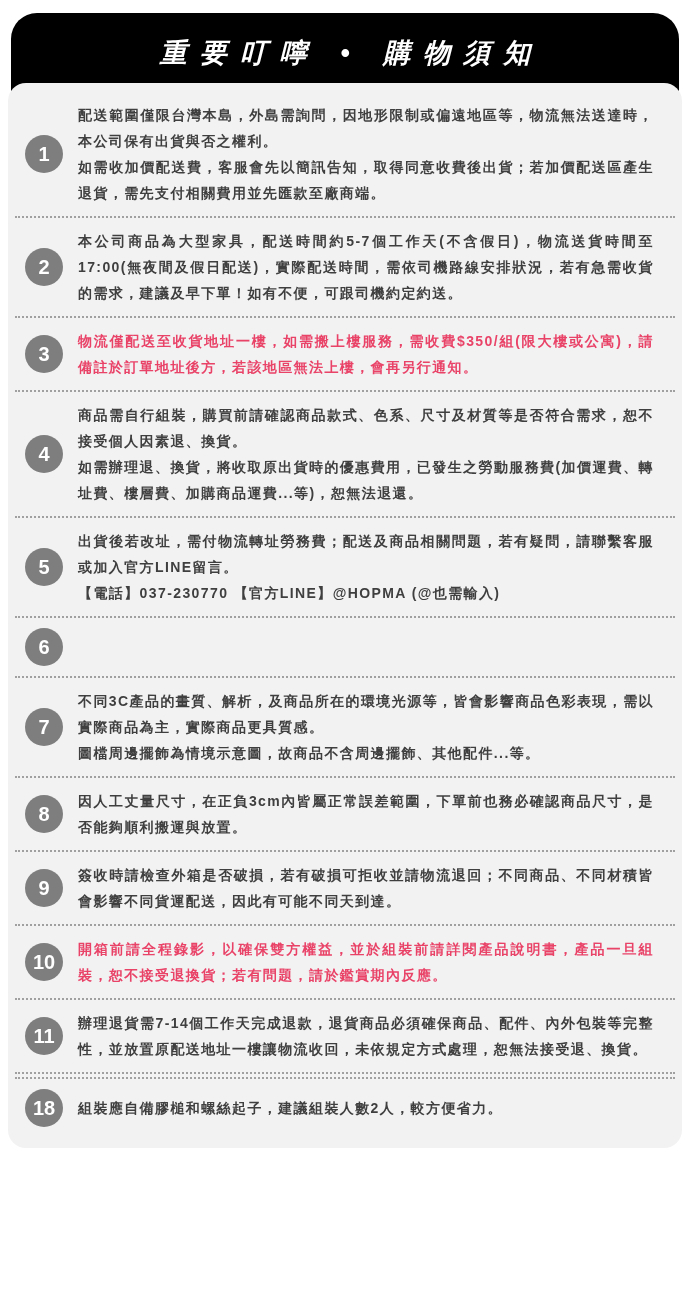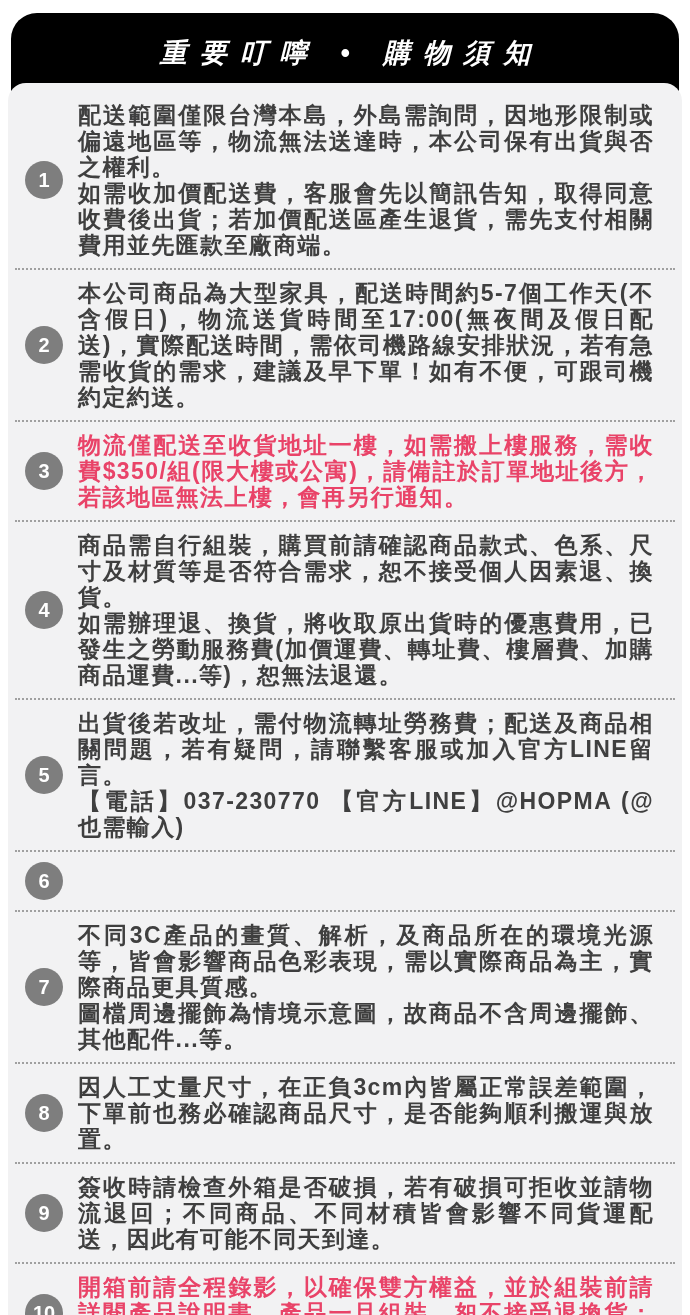--- a/index.html
+++ b/index.html
@@ -41,21 +41,21 @@
     flex:0 0 38px;
     width:38px; height:38px;
     border-radius:50%;
     background:var(--badge-bg,#7e7e7e);
     color:#fff;
     display:flex; align-items:center; justify-content:center;
     font-size:20px; font-weight:bold;
   }
   .ntext {
     flex:1;
-    font-size:23px;
+    font-size:14px;
     font-weight:bold;
     color:var(--body-fg,#3f3f3f);
     line-height:26px;
     letter-spacing:1.4px;
     text-align:justify;
     white-space:pre-line;
   }
   .notice.red .ntext { color:var(--accent,#e94368); }
 
   .sep {
@@ -153,20 +153,21 @@
       <span>10</span>
     </div>
     <div class="ntext">開箱前請全程錄影，以確保雙方權益，並於組裝前請詳閱產品說明書，產品一旦組裝，恕不接受退換貨；若有問題，請於鑑賞期內反應。</div>
   </div>
   <div class="sep"></div>
 
   <div class="notice">
     <div class="badge">
       <span>11</span>
     </div>
+    <div class="ntext">辦理退貨需7-14個工作天完成退款，退貨商品必須確保商品、配件、內外包裝等完整性，並放置原配送地址一樓讓物流收回，未依規定方式處理，恕無法接受退、換貨。</div>
   </div>
   <div class="sep"></div>
 
   <div class="sep"></div>
 
   <div class="notice">
     <div class="badge">
       <span>18</span>
     </div>
     <div class="ntext">組裝應自備膠槌和螺絲起子，建議組裝人數2人，較方便省力。</div>

